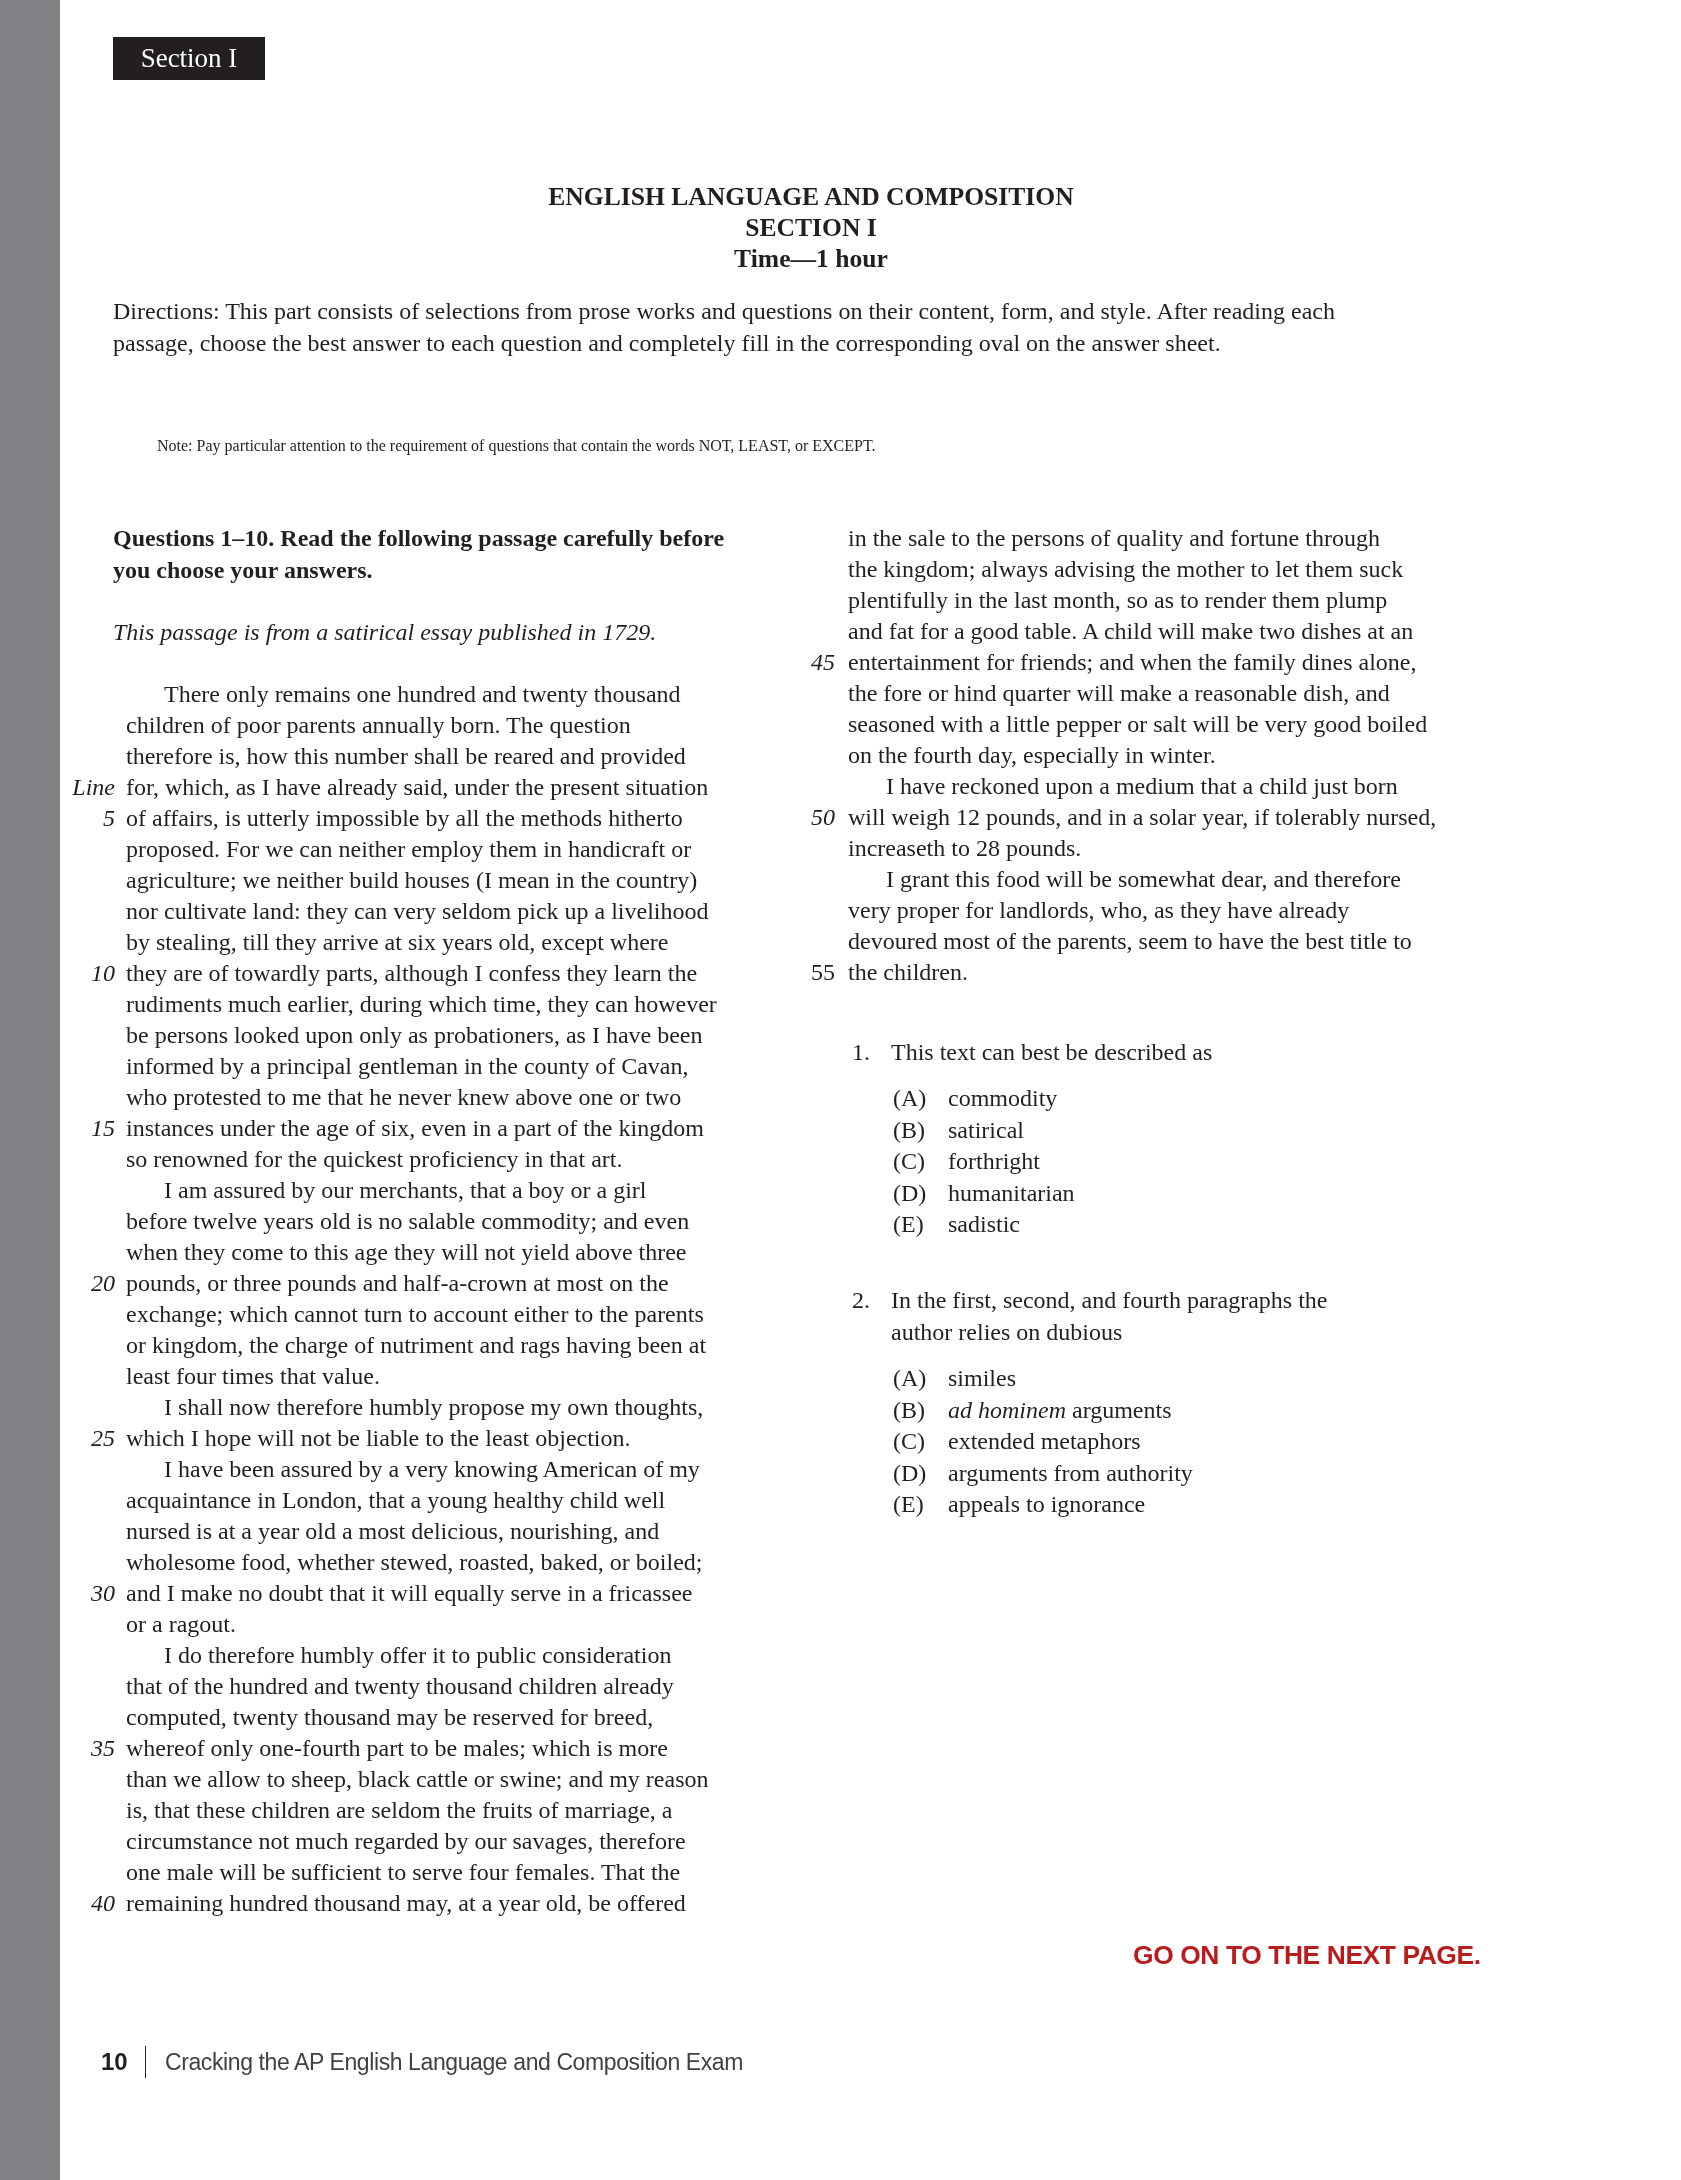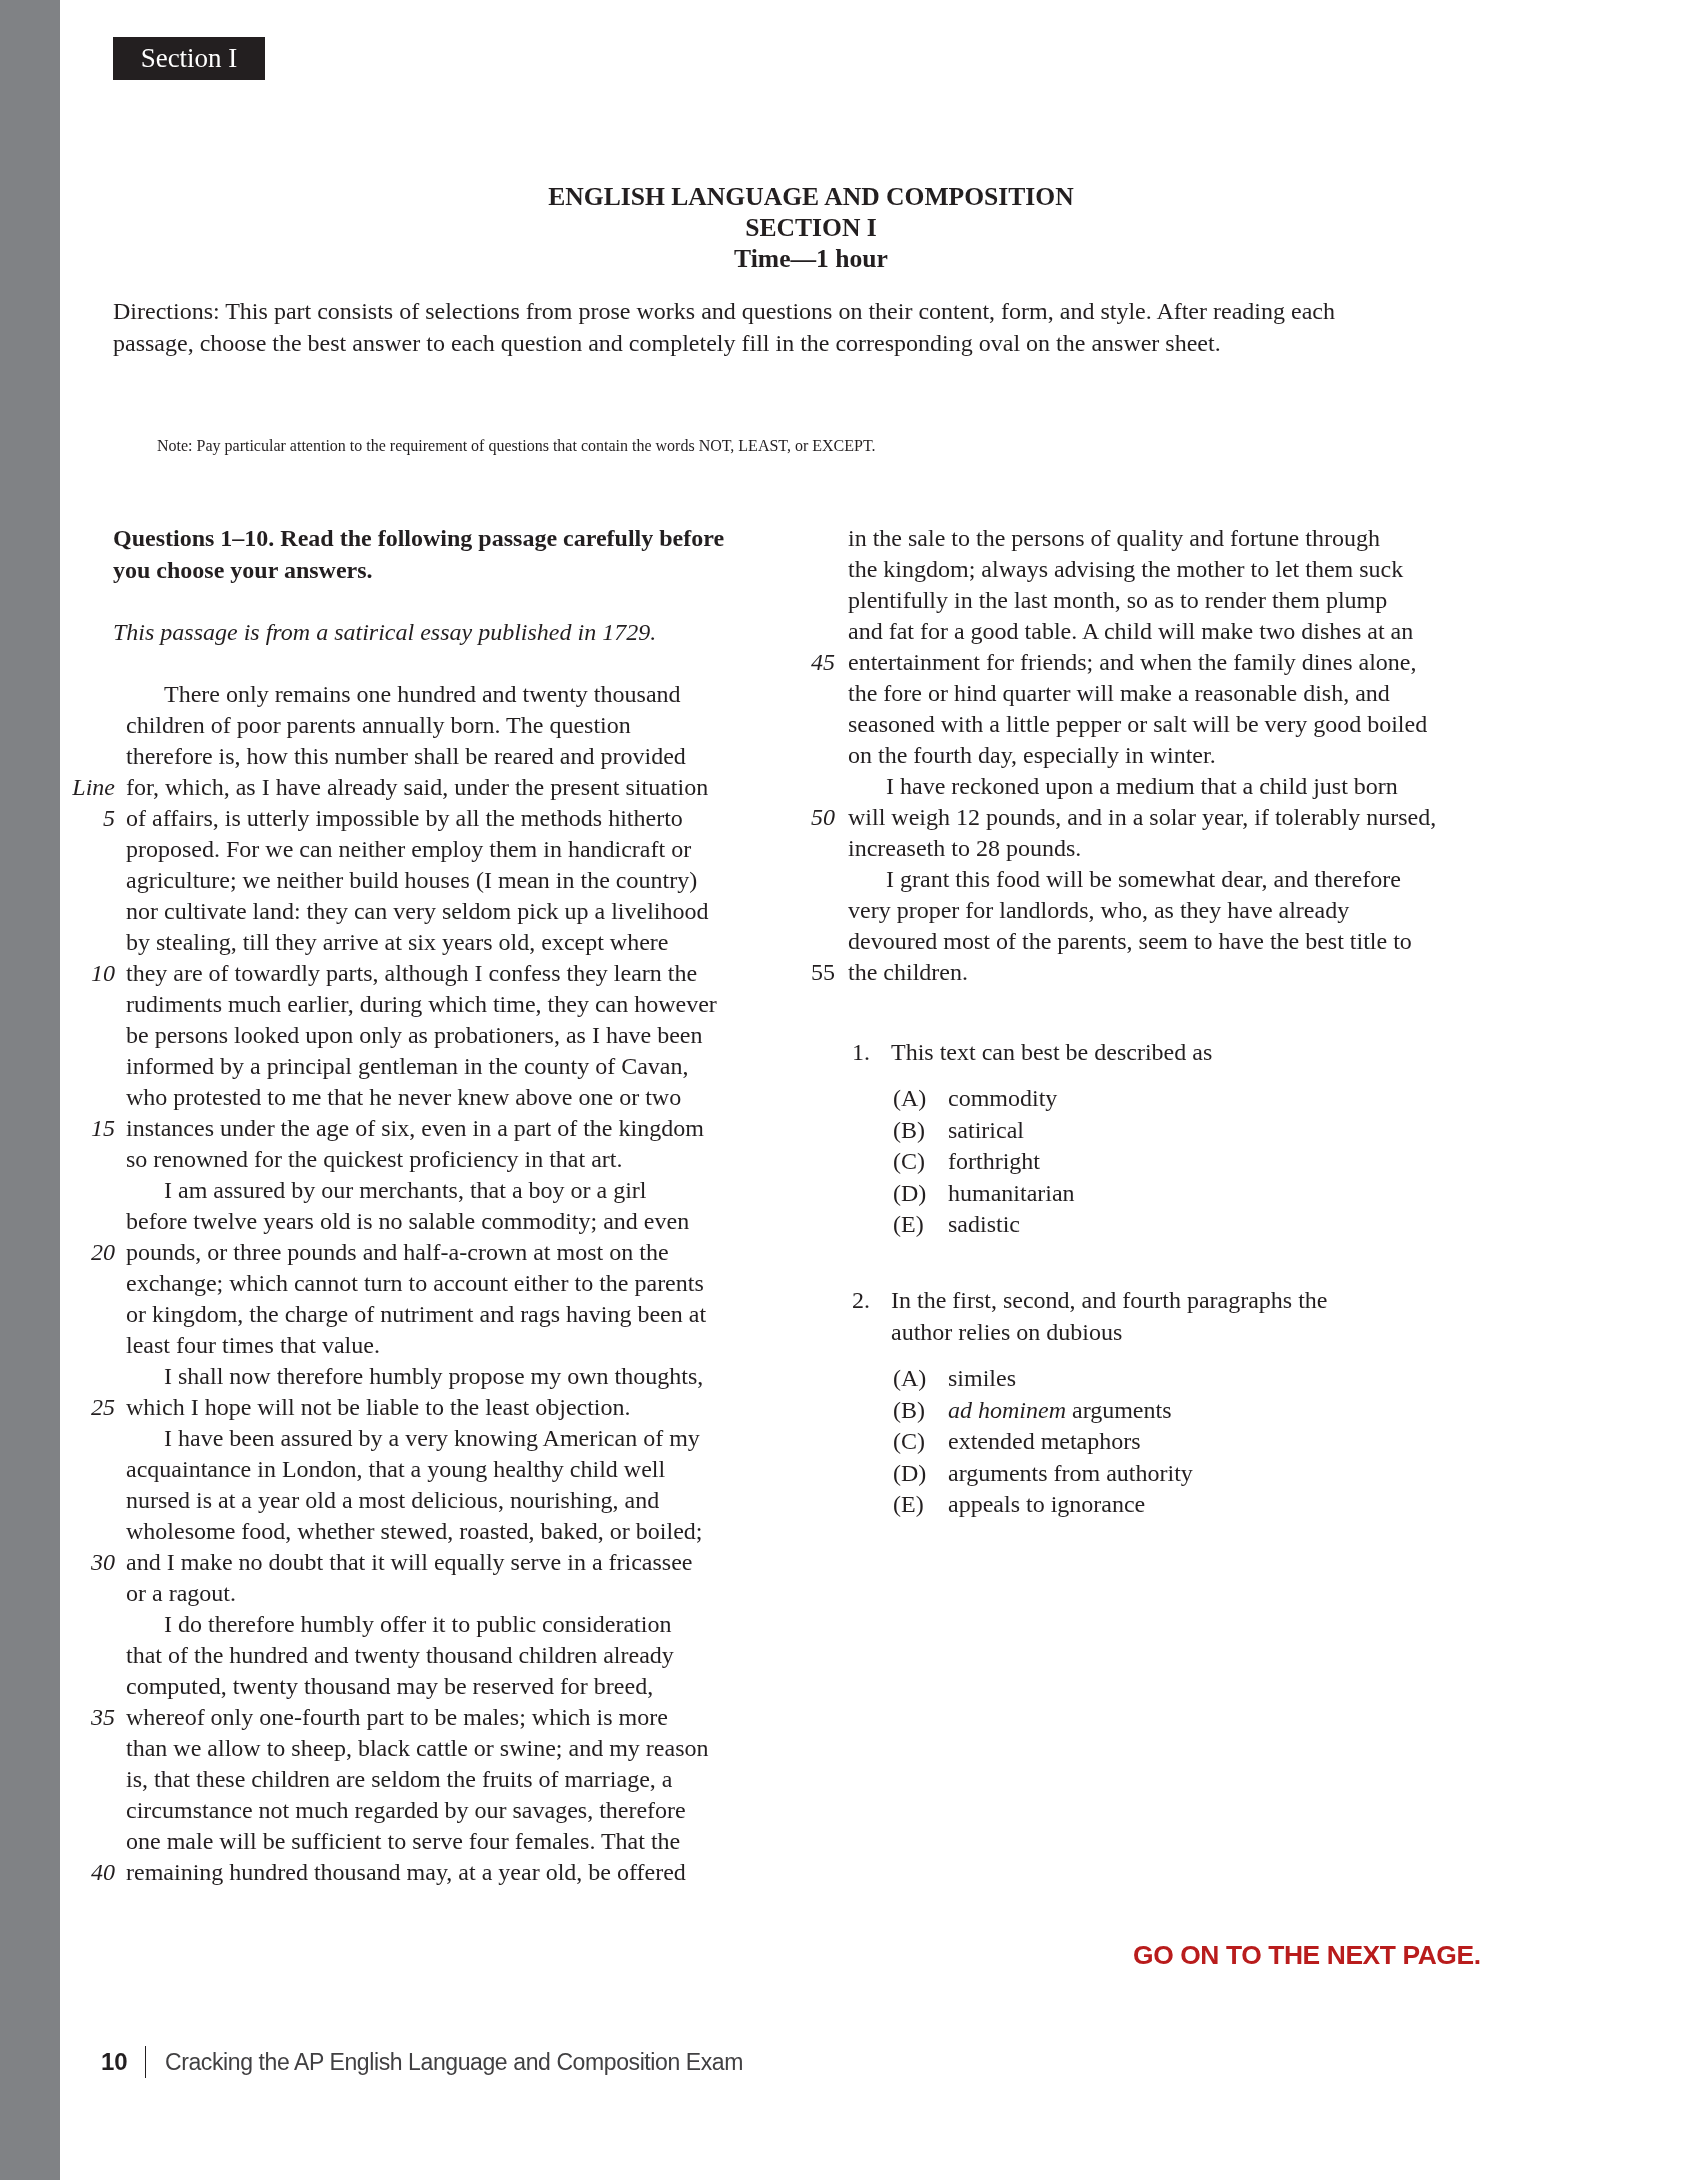--- a/index.html
+++ b/index.html
@@ -142,20 +142,24 @@
     </div>
     <div class="pline">
       <span class="lnum"></span>
       <span class="ltext indent">I am assured by our merchants, that a boy or a girl</span>
     </div>
     <div class="pline">
       <span class="lnum"></span>
       <span class="ltext">before twelve years old is no salable commodity; and even</span>
     </div>
     <div class="pline">
+      <span class="lnum"></span>
+      <span class="ltext">when they come to this age they will not yield above three</span>
+    </div>
+    <div class="pline">
       <span class="lnum">20</span>
       <span class="ltext">pounds, or three pounds and half-a-crown at most on the</span>
     </div>
     <div class="pline">
       <span class="lnum"></span>
       <span class="ltext">exchange; which cannot turn to account either to the parents</span>
     </div>
     <div class="pline">
       <span class="lnum"></span>
       <span class="ltext">or kingdom, the charge of nutriment and rags having been at</span>

